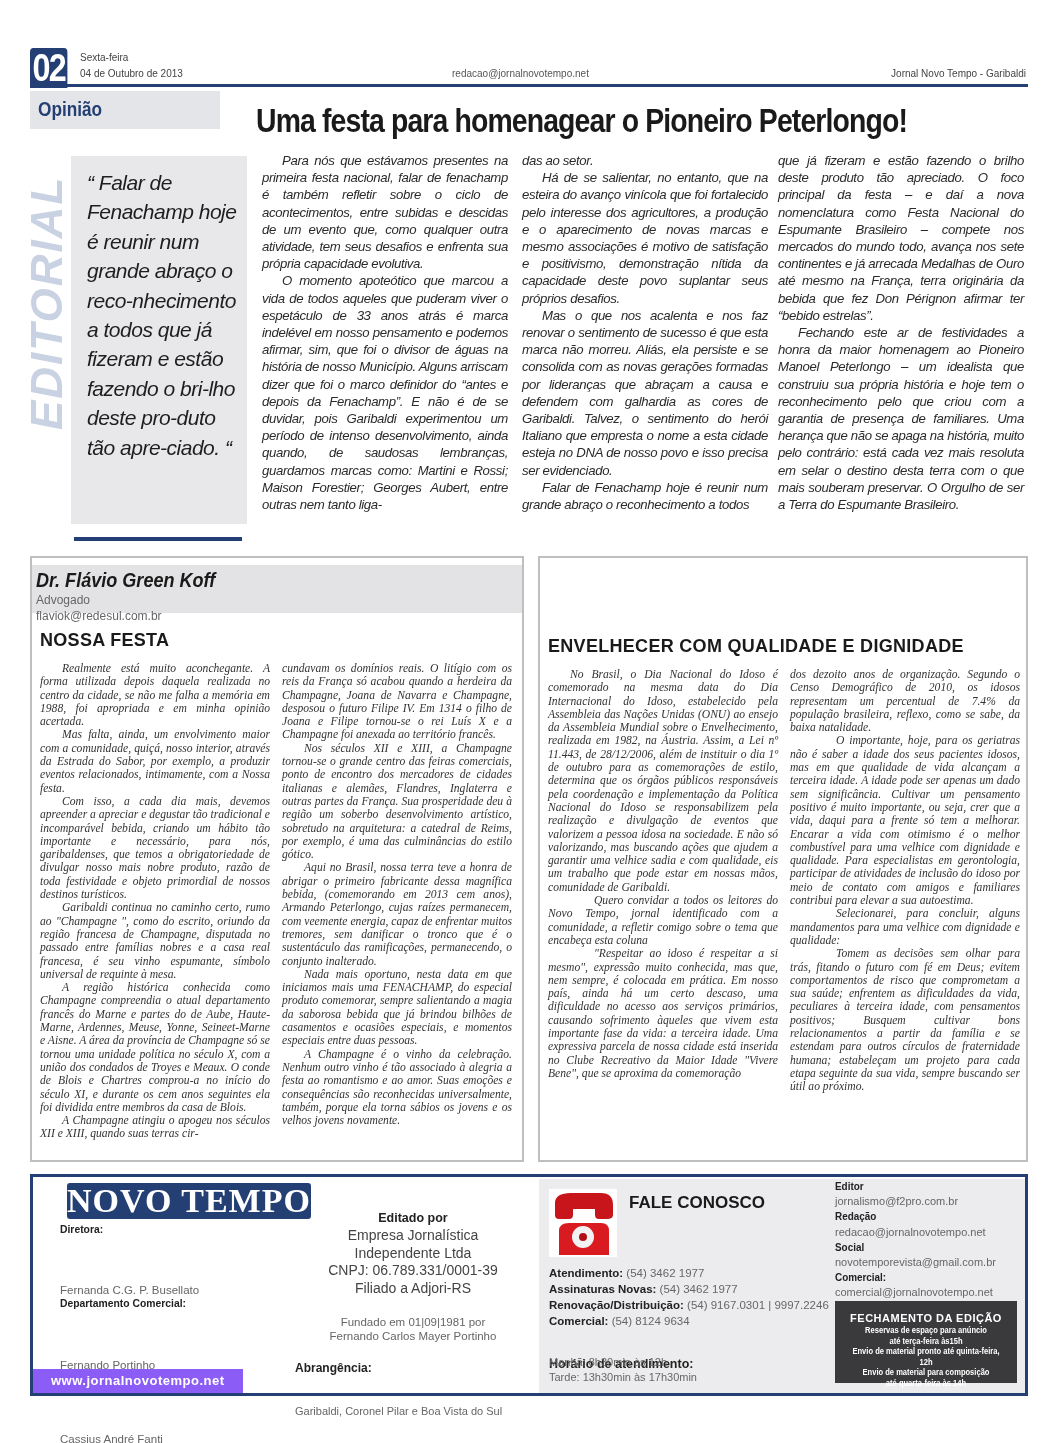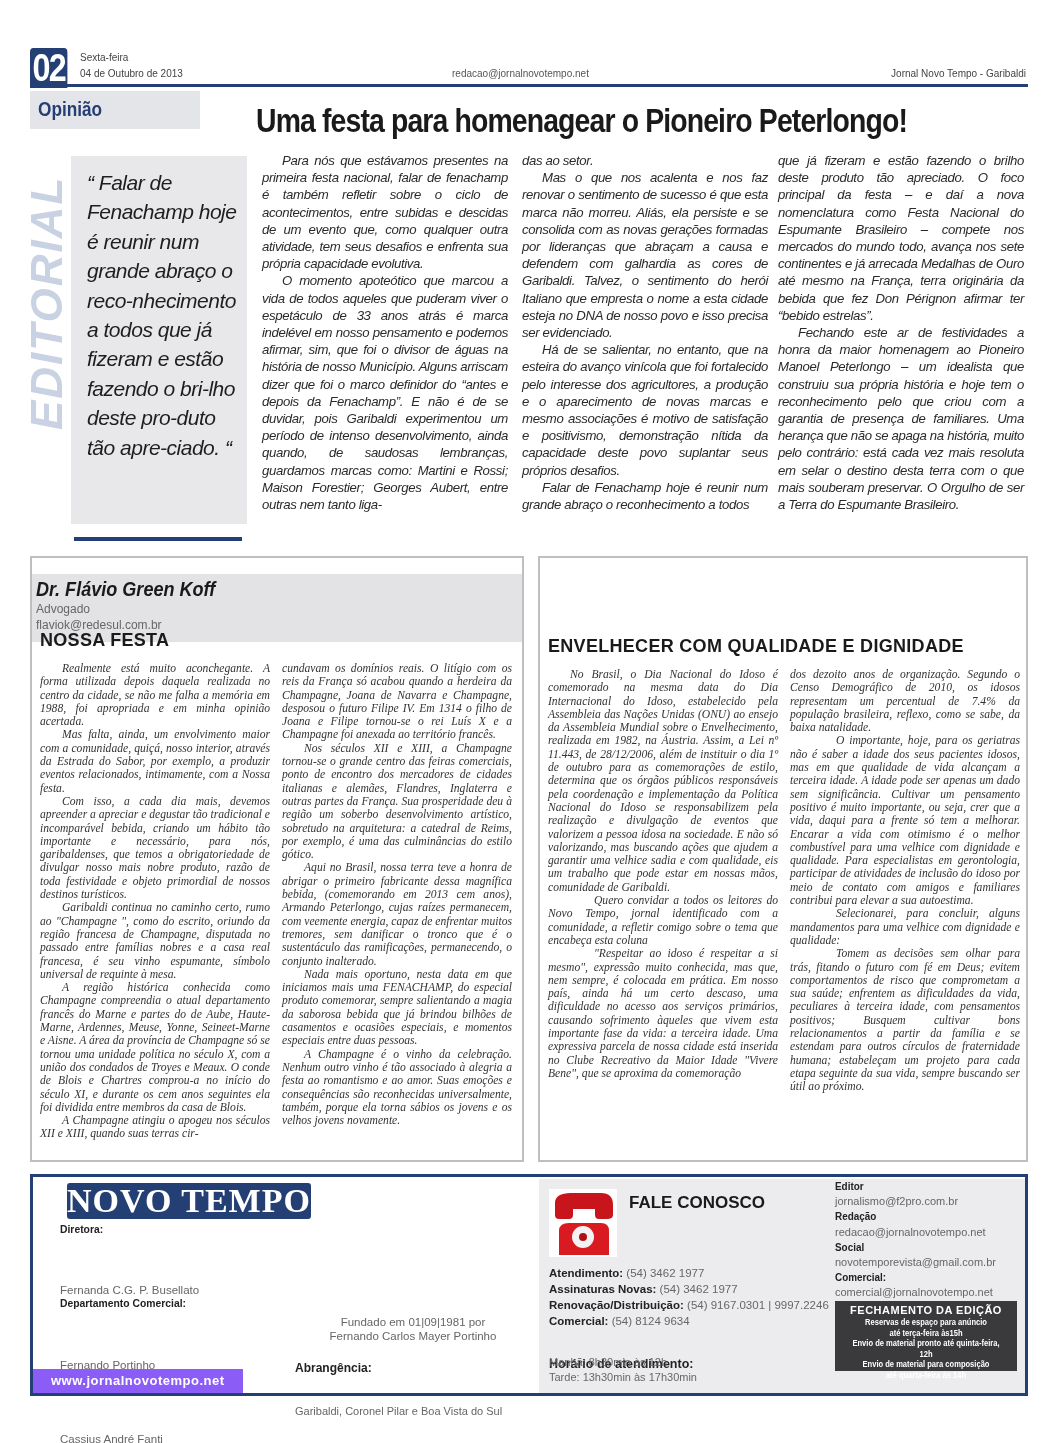--- a/index.html
+++ b/index.html
@@ -13,21 +13,21 @@
     font-family: "Liberation Sans", sans-serif; font-weight: bold; font-size: 38px;
     line-height: 40px; text-align: center; letter-spacing: -2px; transform: scaleX(0.85); transform-origin: left;
   }
   .hdr-weekday { position: absolute; left: 80px; top: 52px; font-size: 10px; color: #444; }
   .hdr-date { position: absolute; left: 80px; top: 68px; font-size: 10px; color: #444; }
   .hdr-email { position: absolute; left: 452px; top: 68px; font-size: 10px; color: #555; }
   .hdr-paper { position: absolute; right: 32px; top: 68px; font-size: 10px; color: #444; }
   .hdr-rule { position: absolute; left: 30px; right: 30px; top: 84px; height: 3px; background: #243f73; }
 
   .section-tab {
-    position: absolute; left: 30px; top: 91px; width: 170px; height: 38px;
+    position: absolute; left: 30px; top: 91px; width: 190px; height: 38px;
     background: #e4e5e8;
     text-align: right;
   }
   .section-tab span {
     position: absolute; left: 8px; top: 6px; font-size: 21px; font-weight: bold; color: #243f73;
     transform: scaleX(0.82); transform-origin: left;
   }
   .headline {
     position: absolute; left: 256px; top: 102px; width: 760px;
     font-size: 33px; font-weight: bold; color: #1a1a1a; letter-spacing: -1px;
@@ -56,21 +56,21 @@
     position: absolute; top: 152px; width: 246px; font-size: 13.2px; font-style: italic;
     line-height: 17.2px; color: #2a2a2a; text-align: justify; letter-spacing: -0.35px;
   }
   .ed-col p { text-indent: 20px; }
   .ed-col p.noindent { text-indent: 0; }
 
   
   .col-box {
     position: absolute; top: 556px; height: 606px; border: 2px solid #bfbfbf; background: #fff;
   }
-  .col-box .author-band { position: absolute; left: 0; top: 16px; right: 0; height: 68px; background: #e3e3e5; }
+  .col-box .author-band { position: absolute; left: 0; top: 7px; right: 0; height: 48px; background: #e3e3e5; }
   .author-name { position: absolute; left: 4px; top: 3px; font-size: 21px; font-weight: bold; font-style: italic; color: #1a1a1a; transform: scaleX(0.86); transform-origin: left; white-space: nowrap; }
   .author-role { position: absolute; left: 4px; top: 28px; font-size: 12px; color: #666; }
   .author-email { position: absolute; left: 4px; top: 44px; font-size: 12px; color: #666; }
   .col-title { position: absolute; left: 8px; top: 72px; font-size: 18px; font-weight: bold; color: #1a1a1a; letter-spacing: 0.3px; }
   .art-col {
     position: absolute; top: 104px; width: 230px; font-family: "Liberation Serif", serif;
     font-size: 11.6px; font-style: italic; line-height: 13.3px; color: #333; text-align: justify;
   }
   .art-col p { text-indent: 22px; }
   .art-col p.noindent { text-indent: 0; }
@@ -106,22 +106,22 @@
   .contact-addr { position: absolute; left: 90px; top: 34px; font-size: 11.5px; color: #666; line-height: 15.5px; }
   .phones { position: absolute; left: 10px; top: 86px; font-size: 11.5px; line-height: 16px; }
   .phones .lbl { font-weight: bold; color: #222; }
   .phones .val { color: #666; }
   .hours-lbl { position: absolute; left: 10px; top: 178px; font-size: 12.5px; font-weight: bold; color: #222; }
   .hours { position: absolute; left: 10px; top: 176px; font-size: 11px; color: #666; line-height: 15px; }
   .emails { position: absolute; left: 296px; top: 0; font-size: 11px; line-height: 15.2px; }
   .emails .lbl { font-weight: bold; color: #222; display: block; transform: scaleX(0.9); transform-origin: left; }
   .emails .val { color: #666; display: block; }
   .deadline-box {
-    position: absolute; left: 296px; top: 122px; width: 182px; height: 70px; background: #3a3a3c; color: #fff;
-    text-align: center; padding-top: 3px;
+    position: absolute; left: 296px; top: 122px; width: 182px; height: 82px; background: #3a3a3c; color: #fff;
+    text-align: center; padding-top: 11px;
   }
   .deadline-title { font-size: 11px; font-weight: bold; letter-spacing: 0.5px; display: block; margin-bottom: 1px; }
   .deadline-line { font-size: 8.6px; font-weight: bold; display: block; line-height: 10.6px; transform: scaleX(0.88); }
 </style>
 </head>
 <body>
 
 <div class="page-num">02</div>
 <div class="hdr-weekday">Sexta-feira</div>
 <div class="hdr-date">04 de Outubro de 2013</div>
@@ -139,22 +139,22 @@
   <p>“ Falar de Fenachamp hoje é reunir num grande abraço o reco-nhecimento a todos que já fizeram e estão fazendo o bri-lho deste pro-duto tão apre-ciado. “</p>
 </div>
 <div class="pull-quote-rule"></div>
 
 <div class="ed-col" style="left:262px">
   <p>Para nós que estávamos presentes na primeira festa nacional, falar de fenachamp é também refletir sobre o ciclo de acontecimentos, entre subidas e descidas de um evento que, como qualquer outra atividade, tem seus desafios e enfrenta sua própria capacidade evolutiva.</p>
   <p>O momento apoteótico que marcou a vida de todos aqueles que puderam viver o espetáculo de 33 anos atrás é marca indelével em nosso pensamento e podemos afirmar, sim, que foi o divisor de águas na história de nosso Município. Alguns arriscam dizer que foi o marco definidor do “antes e depois da Fenachamp”. E não é de se duvidar, pois Garibaldi experimentou um período de intenso desenvolvimento, ainda quando, de saudosas lembranças, guardamos marcas como: Martini e Rossi; Maison Forestier; Georges Aubert, entre outras nem tanto liga-</p>
 </div>
 <div class="ed-col" style="left:522px">
   <p class="noindent">das ao setor.</p>
+  <p>Há de se salientar, no entanto, que na esteira do avanço vinícola que foi fortalecido pelo interesse dos agricultores, a produção e o aparecimento de novas marcas e mesmo associações é motivo de satisfação e positivismo, demonstração nítida da capacidade deste povo suplantar seus próprios desafios.</p>
   <p>Mas o que nos acalenta e nos faz renovar o sentimento de sucesso é que esta marca não morreu. Aliás, ela persiste e se consolida com as novas gerações formadas por lideranças que abraçam a causa e defendem com galhardia as cores de Garibaldi. Talvez, o sentimento do herói Italiano que empresta o nome a esta cidade esteja no DNA de nosso povo e isso precisa ser evidenciado.</p>
-  <p>Há de se salientar, no entanto, que na esteira do avanço vinícola que foi fortalecido pelo interesse dos agricultores, a produção e o aparecimento de novas marcas e mesmo associações é motivo de satisfação e positivismo, demonstração nítida da capacidade deste povo suplantar seus próprios desafios.</p>
   <p>Falar de Fenachamp hoje é reunir num grande abraço o reconhecimento a todos</p>
 </div>
 <div class="ed-col" style="left:778px">
   <p class="noindent">que já fizeram e estão fazendo o brilho deste produto tão apreciado. O foco principal da festa – e daí a nova nomenclatura como Festa Nacional do Espumante Brasileiro – compete nos mercados do mundo todo, avança nos sete continentes e já arrecada Medalhas de Ouro até mesmo na França, terra originária da bebida que fez Don Pérignon afirmar ter “bebido estrelas”.</p>
   <p>Fechando este ar de festividades a honra da maior homenagem ao Pioneiro Manoel Peterlongo – um idealista que construiu sua própria história e hoje tem o reconhecimento pelo que criou com a garantia de presença de familiares. Uma herança que não se apaga na história, muito pelo contrário: está cada vez mais resoluta em selar o destino desta terra com o que mais souberam preservar. O Orgulho de ser a Terra do Espumante Brasileiro.</p>
 </div>
 
 <div class="col-box" style="left:30px; width:494px;">
   <div class="author-band">
     <div class="author-name">Dr. Flávio Green Koff</div>
@@ -204,20 +204,27 @@
     <span class="val">Fernando Portinho</span>
     <span class="lbl">Editor:</span>
     <span class="val">Cassius André Fanti</span>
     <span class="lbl">Repórter:</span>
     <span class="val">Fabrício Romio e Daniela Fanti</span>
     <span class="lbl">Diagramação e arte Final:</span>
     <span class="val">Caroline Covolo Berté</span>
   </div>
   <div class="website">www.jornalnovotempo.net</div>
 
+  <div class="publisher">
+    <span class="pub-lbl">Editado por</span>
+    <span class="pub-line">Empresa Jornalística</span>
+    <span class="pub-line">Independente Ltda</span>
+    <span class="pub-line">CNPJ: 06.789.331/0001-39</span>
+    <span class="pub-line">Filiado a Adjori-RS</span>
+  </div>
   <div class="pub-founded">
     <div>Fundado em 01|09|1981 por</div>
     <div>Fernando Carlos Mayer Portinho</div>
   </div>
   <div class="abrang-lbl">Abrangência:</div>
   <div class="abrang-val">Garibaldi, Coronel Pilar e Boa Vista do Sul</div>
 
   <div class="contact-panel">
     <svg class="phone-icon" viewBox="0 0 68 68">
       <rect x="0" y="0" width="68" height="68" fill="#ffffff"></rect>

